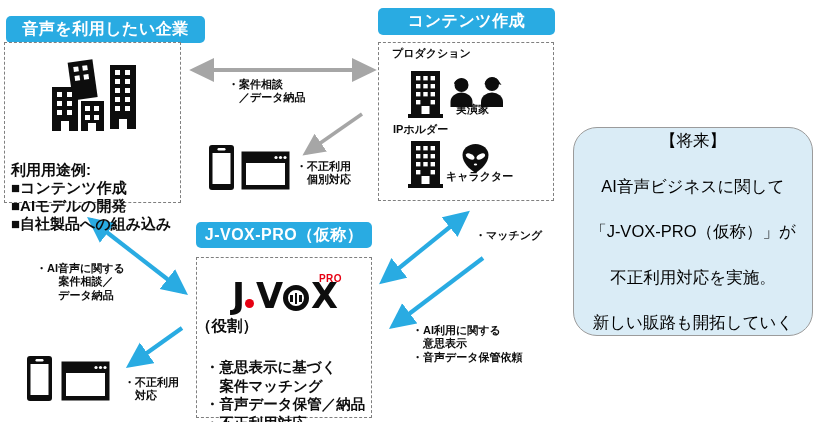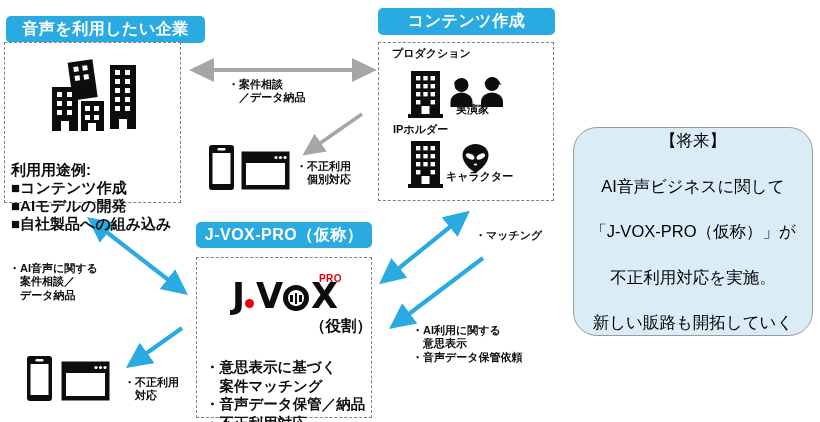--- a/index.html
+++ b/index.html
@@ -30,21 +30,21 @@
   
   .logo { position:absolute; left:196px; top:273px; width:176px; display:flex; justify-content:center; align-items:flex-end; padding-top:8px; }
   .logo .lt { font-weight:bold; font-size:35px; line-height:0.88; color:#0d0d0d; letter-spacing:-2px; font-family:"DejaVu Sans",sans-serif; }
   .logo .dot { width:9px; height:9px; border-radius:50%; background:var(--logo_red,#E60012); margin:0 2px 4px 2px; }
   .logo .oo { width:16px; height:16px; border:5px solid #0d0d0d; border-radius:50%; display:flex; align-items:center; justify-content:center; gap:2px; margin:0 2px 1px 2px; }
   .logo .bar { width:2.5px; background:#0d0d0d; }
   .logo .b1 { height:7px; } .logo .b2 { height:11px; } .logo .b3 { height:7px; }
   .logo .xw { position:relative; }
   .logo .pro { position:absolute; top:-7px; right:-6px; font-size:10px; font-weight:bold; color:var(--logo_red,#E60012); letter-spacing:0.5px; line-height:1; }
 
-  .role-title { position:absolute; left:196px; top:316px; width:176px; text-align:right; font-weight:bold; font-size:15.5px; color:#0d0d0d; }
+  .role-title { position:absolute; left:196px; top:316px; width:176px; text-align:left; font-weight:bold; font-size:15.5px; color:#0d0d0d; }
   .role-items { position:absolute; left:205px; top:334px; font-weight:bold; font-size:14.5px; line-height:18.5px; color:#0d0d0d; }
 
   
   .future {
     position:absolute; left:573px; top:127px; width:240px; height:209px;
     background:var(--future_bg,#DAECF6); border:1px solid var(--future_border,#9b9b9b);
     border-radius:24px; box-sizing:border-box;
     display:flex; flex-direction:column; align-items:center; justify-content:space-between;
     font-size:16.5px; line-height:1.5; color:#000;
   }
@@ -220,21 +220,21 @@
       <span class="pro">PRO</span>
     </span>
   </div>
 
   <div class="role-title">（役割）</div>
   <div class="role-items" style="white-space:pre-line;margin-top:24px;">・意思表示に基づく
 　案件マッチング
 ・音声データ保管／納品
 ・不正利用対応</div>
 
-  <div class="lbl" style="left:9px; top:262px;">・AI音声に関する
+  <div class="lbl" style="left:36px; top:262px;text-align:center;">・AI音声に関する
 　案件相談／
 　データ納品</div>
 
   <svg class="icon" style="left:26px; top:355px;" width="27" height="47" viewBox="0 0 27 47">
     <rect x="1" y="1" width="25" height="45" rx="3" fill="#0d0d0d"></rect>
     <rect x="4.5" y="9" width="18" height="31" fill="#fff"></rect>
     <rect x="9.5" y="4" width="8" height="2.4" rx="1.2" fill="#fff"></rect>
   </svg>
   <svg class="icon" style="left:61px; top:361px;" width="49" height="40" viewBox="0 0 49 40">
     <rect x="0.5" y="0.5" width="48" height="39" fill="#0d0d0d"></rect>

